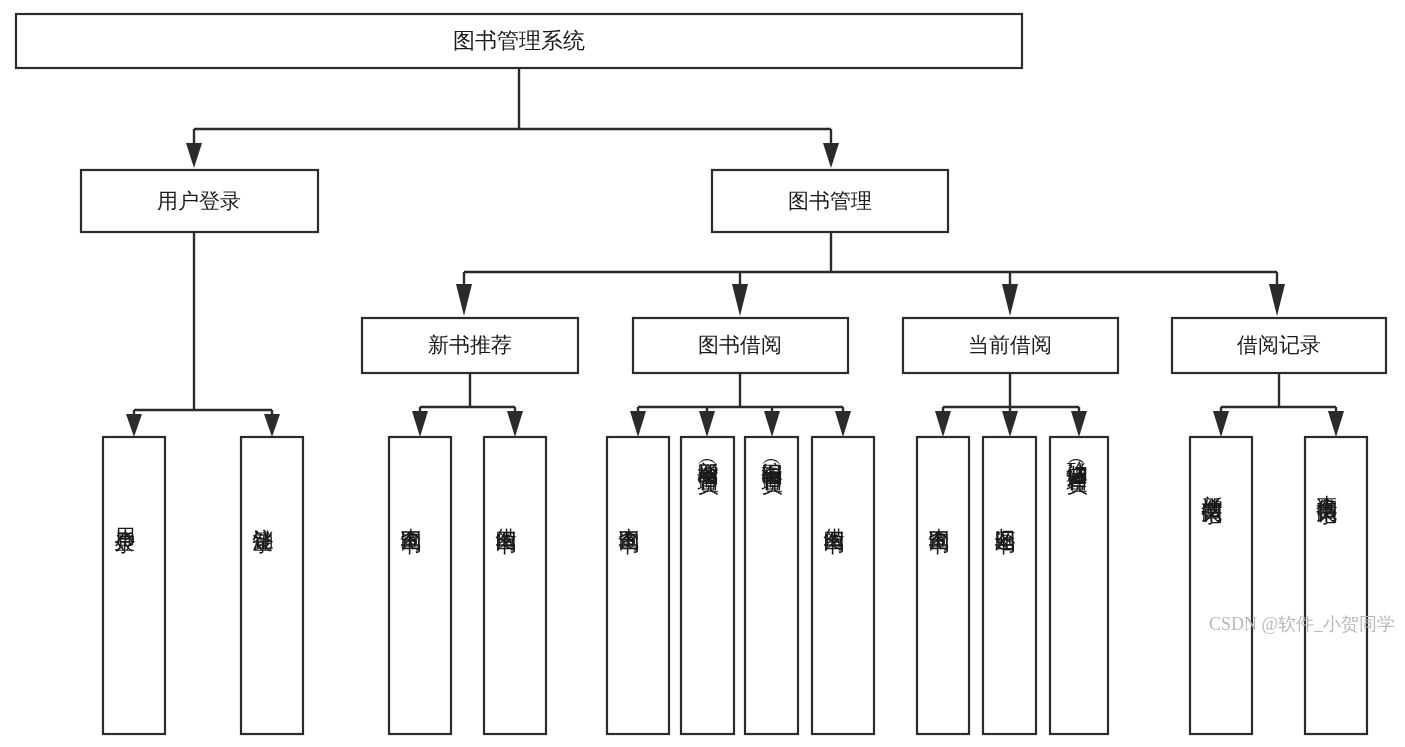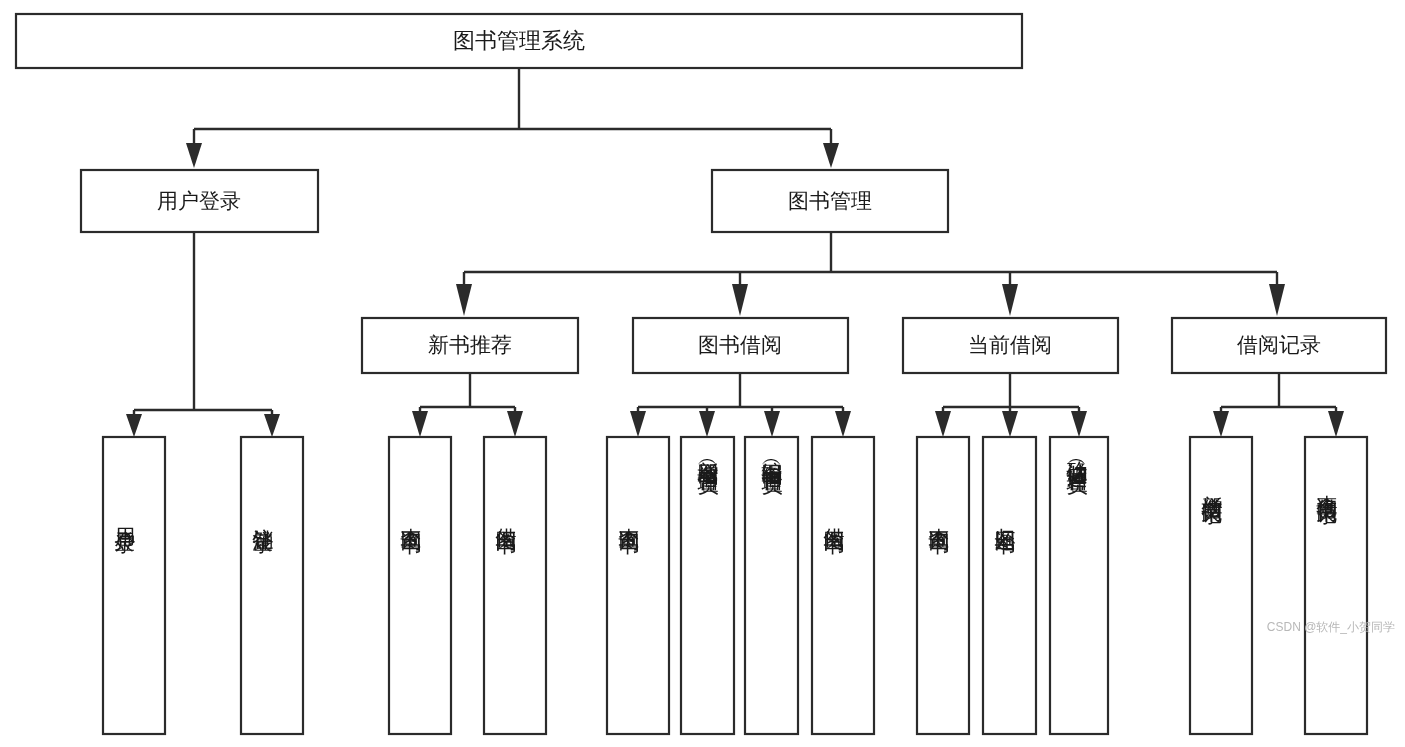--- a/index.html
+++ b/index.html
@@ -63,22 +63,22 @@
     color: #1a1a1a;
     letter-spacing: 2px;
     white-space: nowrap;
     text-align: left;
     user-select: none;
   }
   .watermark {
     position: absolute;
     right: 10px;
     bottom: 6px;
-    font-family: Liberation Sans, sans-serif;
-    font-size: 12px;
+    font-family: Liberation Serif, serif;
+    font-size: 18px;
     color: #b8b8b8;
     white-space: nowrap;
     user-select: none;
   }
 </style>
 </head>
 <body>
 
 <div id="diagram-root">
 

